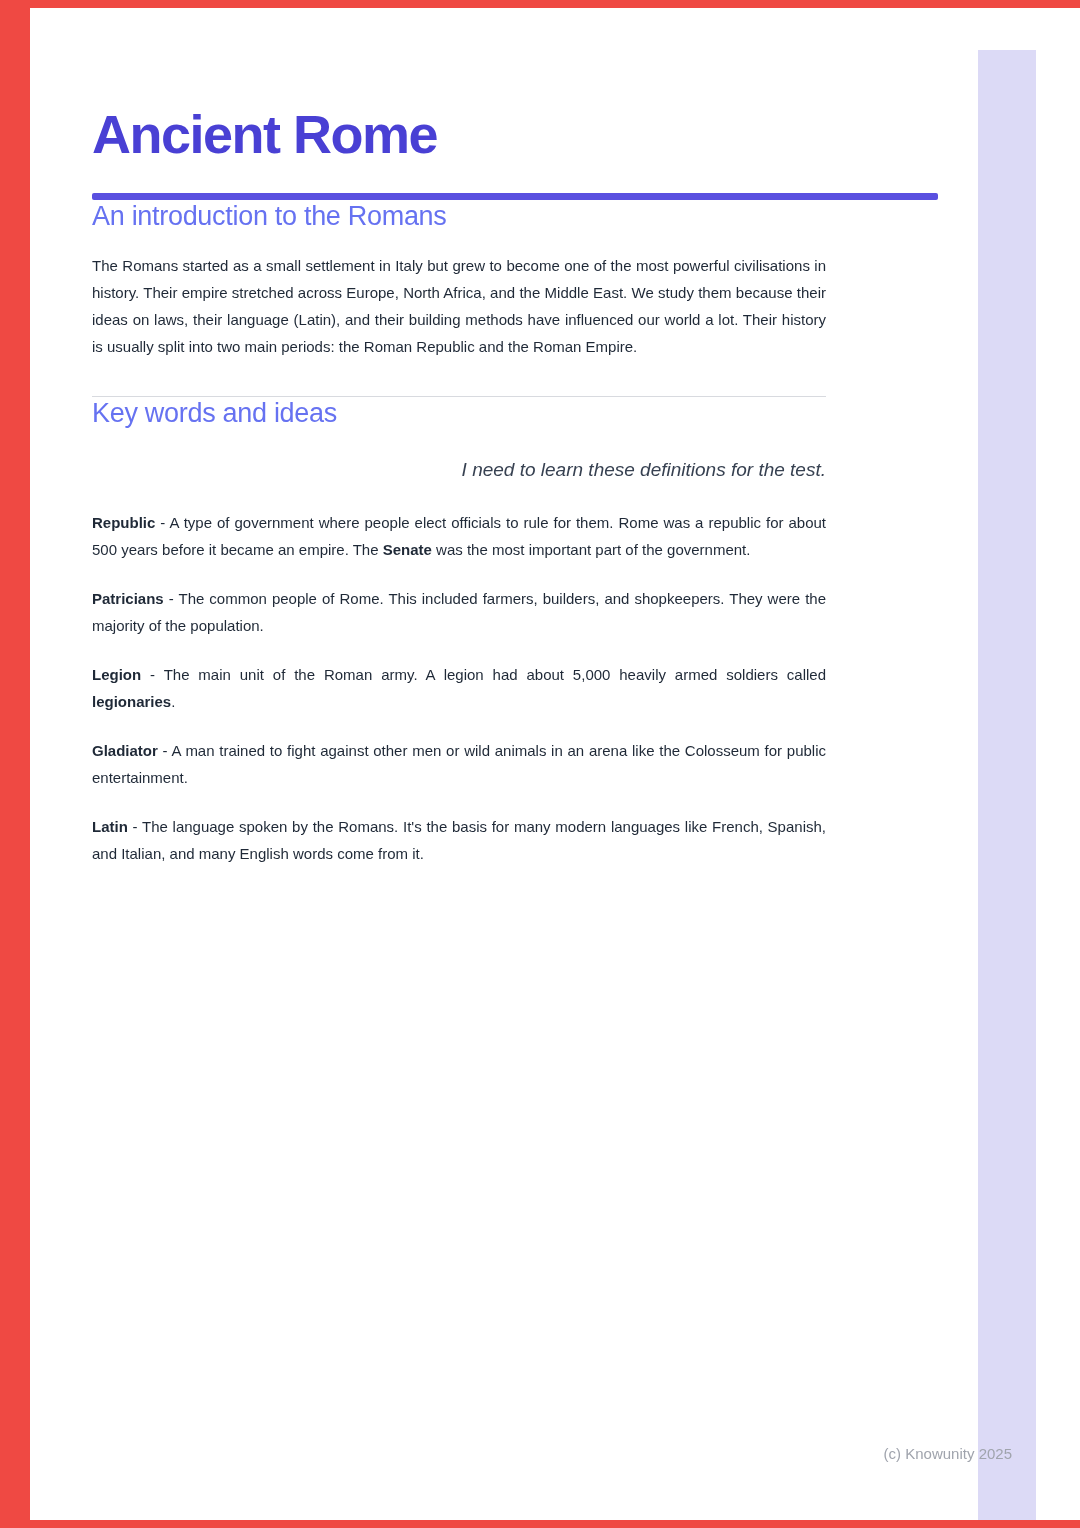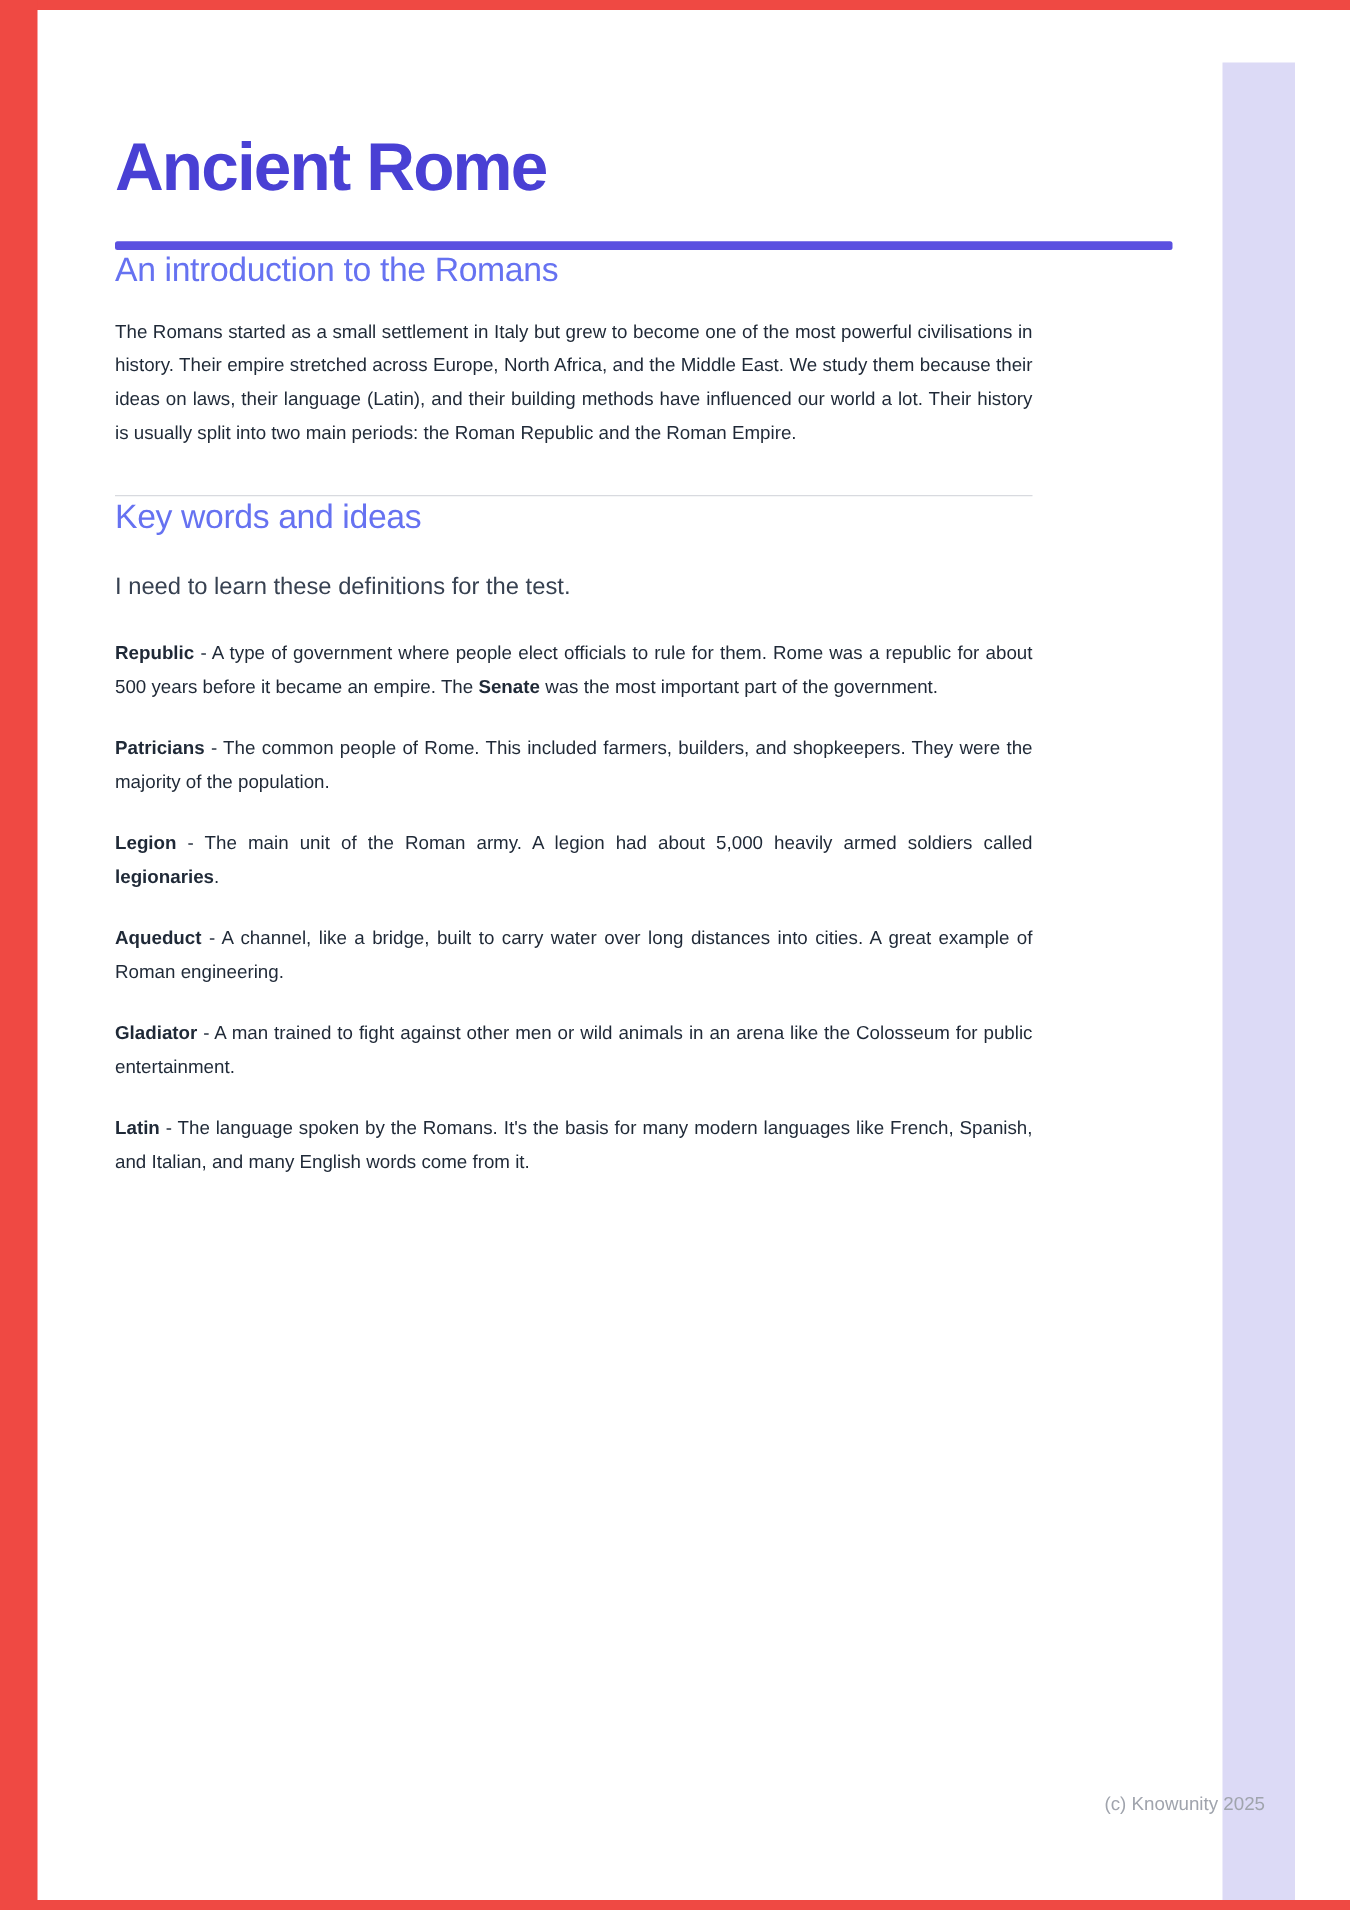--- a/index.html
+++ b/index.html
@@ -33,27 +33,27 @@
     color:var(--heading-accent);letter-spacing:-0.3px;
   }
   .h-intro{margin-top:50px;}
   .h-keywords{margin-top:34px;}
   p.body{
     width:734px;margin:20px 0 0 0;font-size:15px;line-height:27px;
     text-align:justify;color:var(--body-text);
   }
   p.note{
     width:734px;margin:22px 0 0 0;font-size:19px;line-height:35px;
-    color:#374151;text-align:left;
+    font-style:italic;color:#374151;text-align:right;
   }
   .section-divider{margin-top:36px;width:734px;height:1px;background:var(--divider);}
   .defs p.def{margin-top:22px;}
   .bold{font-weight:bold;margin-top:47px;}
   .footer{
-    position:absolute;right:68px;bottom:76px;z-index:6;
+    position:absolute;right:68px;bottom:66px;z-index:6;
     font-size:15px;color:var(--footer-text);margin-left:36px;
   }
 </style>
 </head>
 <body>
 
 <div class="border-top"></div>
 <div class="border-left"></div>
 <div class="border-bottom"></div>
 <div class="side-strip"></div>
@@ -67,19 +67,18 @@
 
   <div class="section-divider"></div>
 
   <h2 class="section-heading h-keywords">Key words and ideas</h2>
   <p class="note">I need to learn these definitions for the test.</p>
 
   <div class="defs">
       <p class="body def"><span class="bold">Republic</span><span> - A type of government where people elect officials to rule for them. Rome was a republic for about 500 years before it became an empire. The </span><span class="bold">Senate</span><span> was the most important part of the government.</span></p>
       <p class="body def"><span class="bold">Patricians</span><span> - The common people of Rome. This included farmers, builders, and shopkeepers. They were the majority of the population.</span></p>
       <p class="body def"><span class="bold">Legion</span><span> - The main unit of the Roman army. A legion had about 5,000 heavily armed soldiers called </span><span class="bold">legionaries</span><span>.</span></p>
-      <p class="body def"><span class="bold">Aqueduct</span><span> - A channel, like a bridge, built to carry water over long distances into cities. A great example of Roman engineering.</span></p>
       <p class="body def"><span class="bold">Gladiator</span><span> - A man trained to fight against other men or wild animals in an arena like the Colosseum for public entertainment.</span></p>
       <p class="body def"><span class="bold">Latin</span><span> - The language spoken by the Romans. It's the basis for many modern languages like French, Spanish, and Italian, and many English words come from it.</span></p>
     </div>
 </div>
 
 <div class="footer">(c) Knowunity 2025</div>
 
 </body></html>

